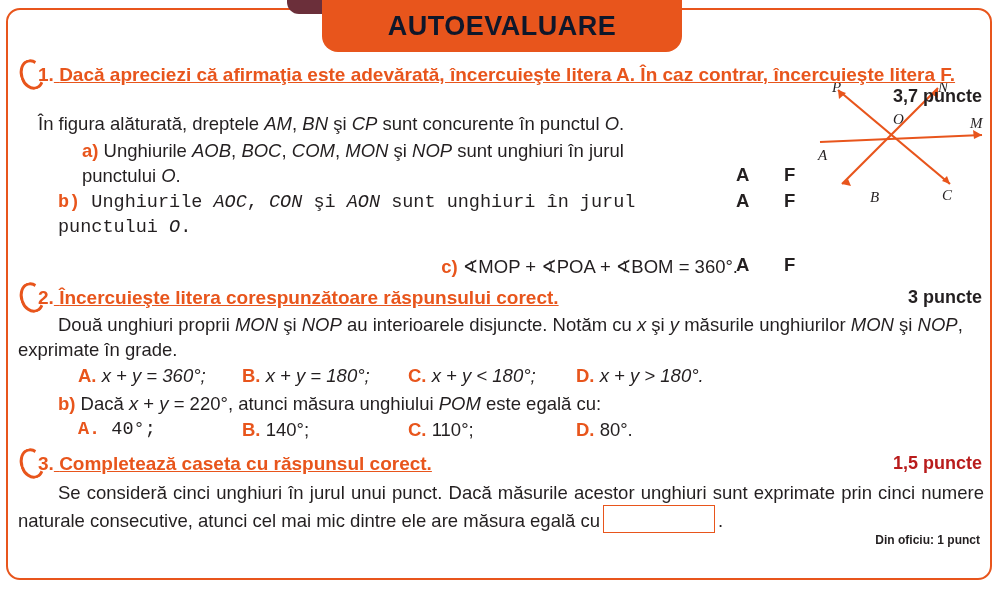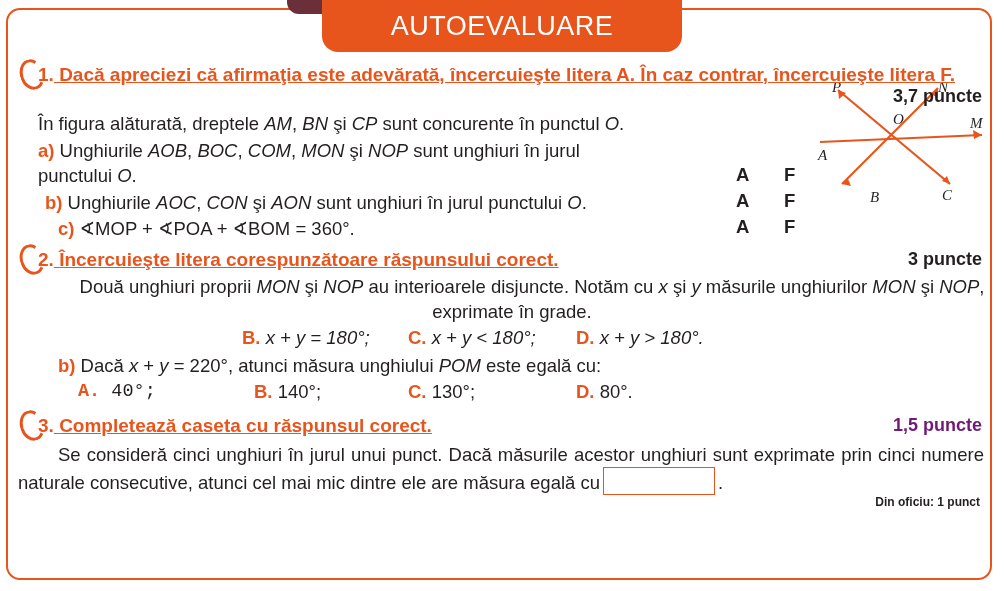--- a/index.html
+++ b/index.html
@@ -37,23 +37,23 @@
     width: 360px;
     height: 52px;
     background: #e8551c;
     border-radius: 0 0 16px 16px;
     display: flex;
     align-items: center;
     justify-content: center;
     z-index: 5;
   }
   .title-tab .title-text {
-    color: #ffffff;
+    color: #0f172a;
     font-size: 27px;
-    font-weight: normal;
+    font-weight: bold;
     letter-spacing: 0.5px;
   }
   
   .top-notch {
     position: absolute;
     left: 287px;
     top: -18px;
     width: 52px;
     height: 32px;
     background: #6b2f3a;
@@ -188,81 +188,82 @@
       </div>
       <div style="position:relative; height:24px;">
         <span style="position:absolute; right:2px; top:-1px; font-weight:bold; font-size:18px; color:#231f20;">3,7 puncte</span>
       </div>
 
       <div class="body-text" style="margin-left:20px; width:700px;">
         În figura alăturată, dreptele <span class="it">AM</span>, <span class="it">BN</span> şi <span class="it">CP</span> sunt concurente în punctul <span class="it">O</span>.
       </div>
 
       <div class="row-af" style="margin-top:2px;">
-        <div class="body-text" style="margin-left:20px; width:680px;">
+        <div class="body-text" style="margin-left:64px; width:680px;">
           <span class="b-orange">a)</span>
           Unghiurile <span class="it">AOB</span>, <span class="it">BOC</span>, <span class="it">COM</span>, <span class="it">MON</span> şi <span class="it">NOP</span> sunt unghiuri în jurul<br>punctului <span class="it">O</span>.
         </div>
         <span class="af" style="left:718px; top:26px;">A</span>
         <span class="af" style="left:766px; top:26px;">F</span>
       </div>
 
       <div class="row-af" style="margin-top:2px;">
-        <div class="body-text" style="margin-left:27px; width:680px;">
+        <div class="body-text" style="margin-left:40px; width:680px;font-family:Liberation Mono, monospace;">
           <span class="b-orange">b)</span>
           Unghiurile <span class="it">AOC</span>, <span class="it">CON</span> şi <span class="it">AON</span> sunt unghiuri în jurul punctului <span class="it">O</span>.
         </div>
         <span class="af" style="left:718px; top:0px;">A</span>
         <span class="af" style="left:766px; top:0px;">F</span>
       </div>
 
-      <div class="row-af" style="margin-top:1px;">
+      <div class="row-af" style="margin-top:14px;text-align:right;">
         <div class="body-text" style="margin-left:40px; width:680px;">
           <span class="b-orange">c)</span>
           <span>∢MOP + ∢POA + ∢BOM = 360°.</span>
         </div>
         <span class="af" style="left:718px; top:0px;">A</span>
         <span class="af" style="left:766px; top:0px;">F</span>
       </div>
     </div>
 
     <div style="margin-top:6px; position:relative;">
       <div class="q-head">
         <span class="arc"></span><span class="qnum">2.</span>
         <span>Încercuieşte litera corespunzătoare răspunsului corect.</span>
         <span style="position:absolute; right:2px; top:0px; font-weight:bold; font-size:18px; color:#231f20;">3 puncte</span>
       </div>
 
-      <div class="body-text" style="margin-left:11px; width:966px; margin-top:2px;text-align:center;">
+      <div class="body-text" style="margin-left:0px; width:966px; margin-top:2px;">
         <span style="display:inline-block; width:40px;"></span>Două unghiuri proprii <span class="it">MON</span> şi <span class="it">NOP</span> au interioarele disjuncte. Notăm cu <span class="it">x</span> şi <span class="it">y</span> măsurile unghiurilor <span class="it">MON</span> şi <span class="it">NOP</span>, exprimate în grade.
       </div>
 
       <div class="body-text" style="margin-left:60px; margin-top:1px; position:relative; height:26px;">
+        <span style="position:absolute; left:0px;"><span class="b-orange">A.</span> <span class="it">x + y = 360°;</span></span>
         <span style="position:absolute; left:164px;"><span class="b-orange">B.</span> <span class="it">x + y = 180°;</span></span>
         <span style="position:absolute; left:330px;"><span class="b-orange">C.</span> <span class="it">x + y &lt; 180°;</span></span>
         <span style="position:absolute; left:498px;text-align:center;"><span class="b-orange">D.</span> <span class="it">x + y &gt; 180°.</span></span>
       </div>
 
       <div class="body-text" style="margin-left:40px; margin-top:2px;">
         <span class="b-orange">b)</span>
         Dacă <span class="it">x</span> + <span class="it">y</span> = 220°, atunci măsura unghiului <span class="it">POM</span> este egală cu:
       </div>
       <div class="body-text" style="margin-left:60px; margin-top:1px; position:relative; height:26px;">
         <span style="position:absolute; left:0px;font-family:Liberation Mono, monospace;"><span class="b-orange">A.</span> <span>40°;</span></span>
-        <span style="position:absolute; left:176px;"><span class="b-orange">B.</span> <span>140°;</span></span>
-        <span style="position:absolute; left:330px;"><span class="b-orange">C.</span> <span>130°;</span></span>
+        <span style="position:absolute; left:164px;"><span class="b-orange">B.</span> <span>140°;</span></span>
+        <span style="position:absolute; left:330px;"><span class="b-orange">C.</span> <span>110°;</span></span>
         <span style="position:absolute; left:498px;"><span class="b-orange">D.</span> <span>80°.</span></span>
       </div>
     </div>
 
     <div style="margin-top:8px; position:relative;">
       <div class="q-head">
         <span class="arc"></span><span class="qnum">3.</span>
         <span>Completează caseta cu răspunsul corect.</span>
-        <span style="position:absolute; right:2px; top:0px; font-weight:bold; font-size:18px; color:#701a75;">1,5 puncte</span>
+        <span style="position:absolute; right:2px; top:0px; font-weight:bold; font-size:18px; color:#b91c1c;">1,5 puncte</span>
       </div>
 
       <div class="body-text" style="margin-top:4px; width:966px; text-align:justify;">
         <span style="display:inline-block; width:40px;"></span><span>Se consideră cinci unghiuri în jurul unui punct. Dacă măsurile acestor unghiuri sunt exprimate prin cinci numere naturale consecutive, atunci cel mai mic dintre ele are măsura egală cu</span><span class="answer-box"></span><span>.</span>
       </div>
     </div>
 
     <div class="footer-right">Din oficiu: 1 punct</div>
 
   </div>

